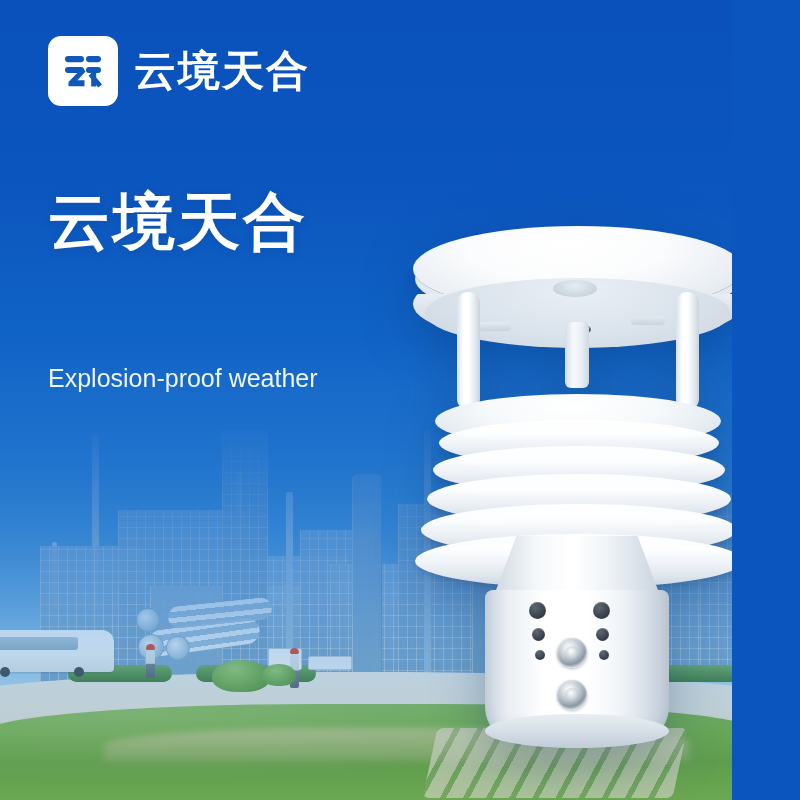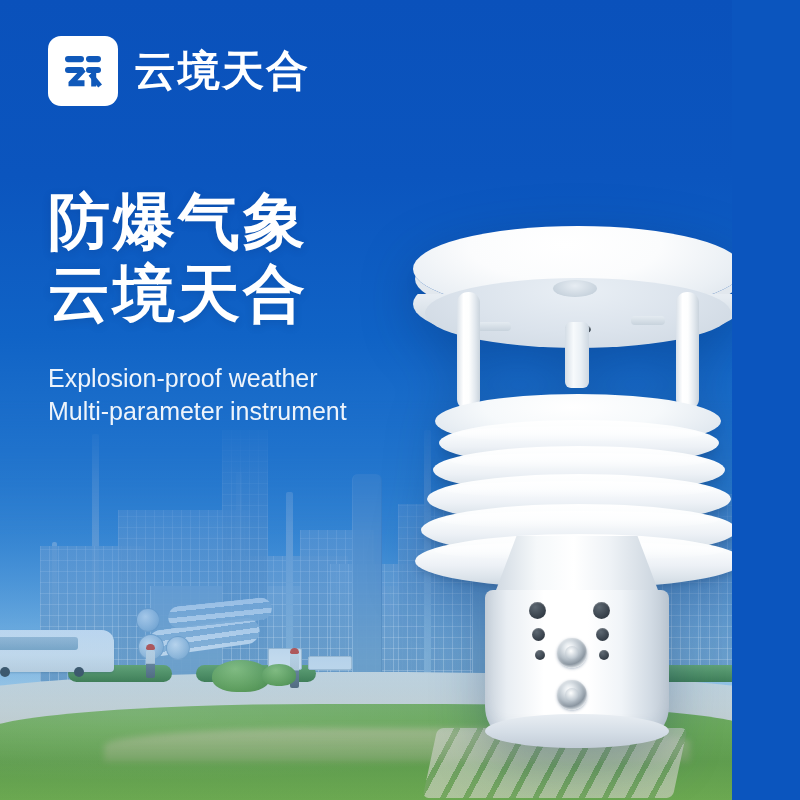--- a/index.html
+++ b/index.html
@@ -435,22 +435,20 @@
           <path d="M24.5 21.5 L10.5 36.0 L10.5 40.2 L26.5 40.2 L26.5 34.2 L19.4 34.2 L27.6 25.6 Z"></path>
           <path d="M33.2 21.8 L38.2 21.8 L38.2 40.5 L33.2 40.5 Z"></path>
           <path d="M34.0 26.5 L44.0 38.6 L40.2 41.6 L30.6 29.8 Z"></path>
         </g>
       </svg>
     </div>
     <div class="brand-text">云境天合</div>
   </div>
 
   <div class="headline">
-    <div class="headline-line">防爆气象</div>
     <div class="headline-line">云境天合</div>
   </div>
 
   <div class="subhead">
     <div class="subhead-line">Explosion-proof weather</div>
-    <div class="subhead-line">Multi-parameter instrument</div>
   </div>
 
 </div>
 
 </body></html>

